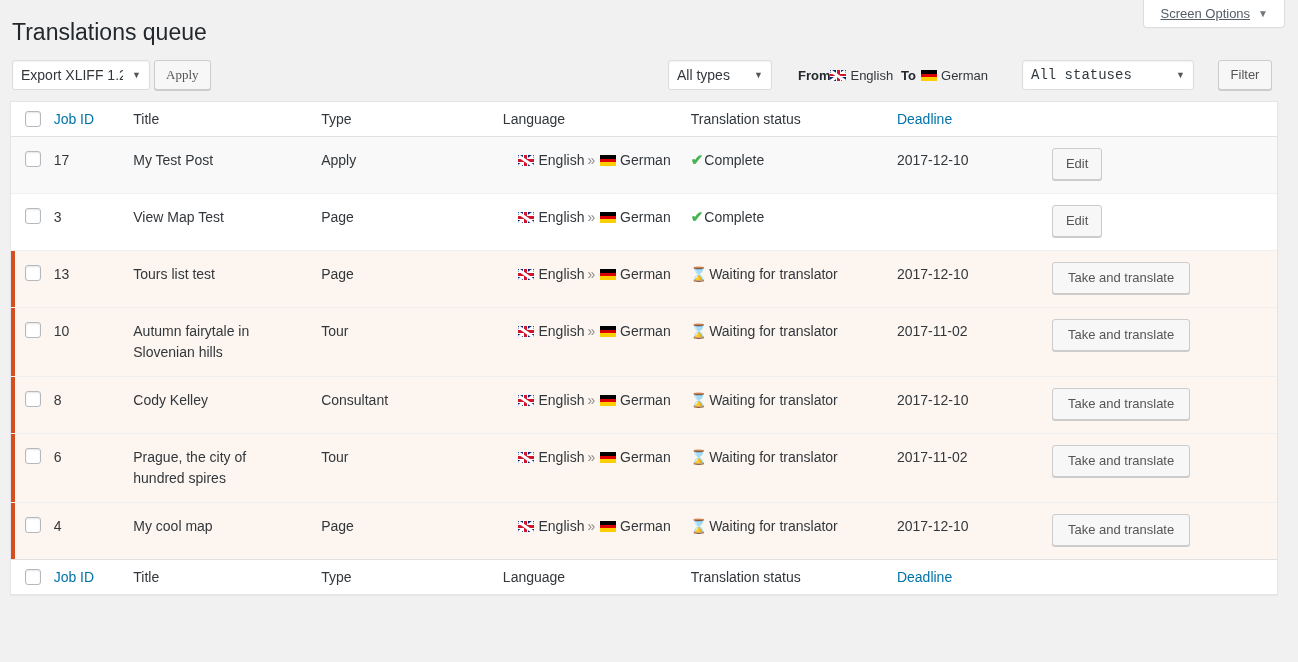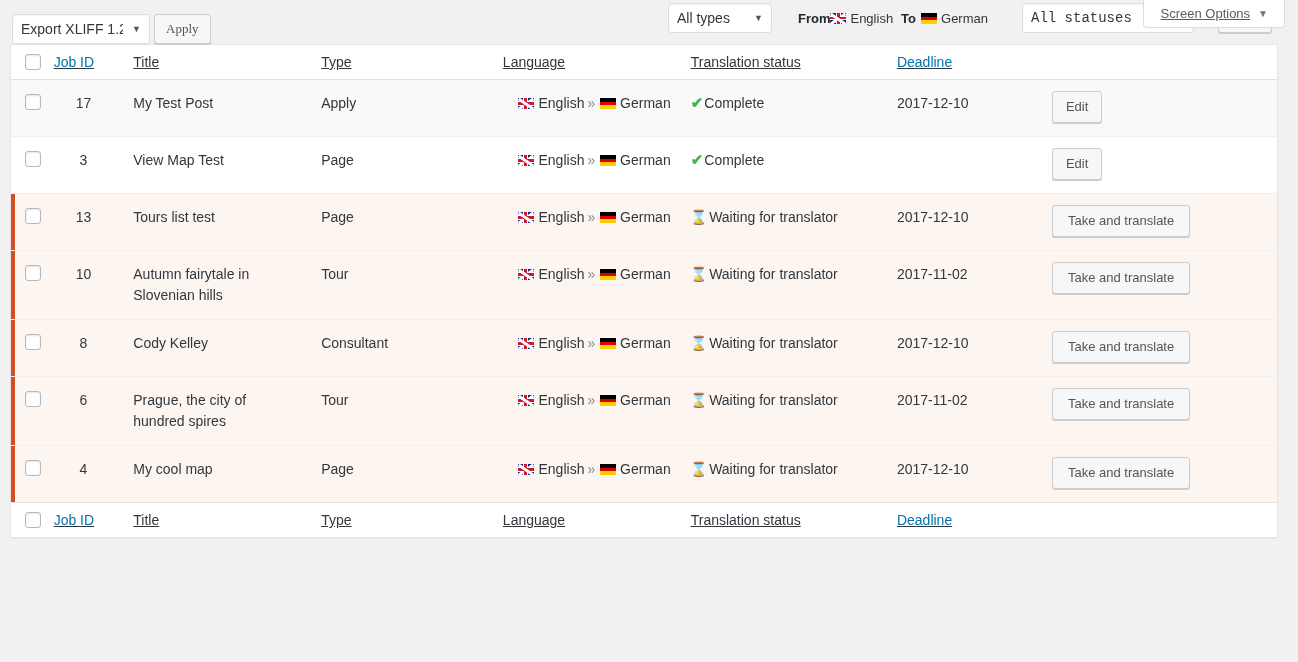--- a/index.html
+++ b/index.html
@@ -50,21 +50,21 @@
     line-height: 29px;
   }
 
   
   .tablenav {
     position: relative;
     height: 42px;
     margin: 0;
     padding: 0 0 0 2px;
   }
-  .alignleft { position: absolute; left: 2px; top: 14px; display: flex; align-items: flex-start; }
+  .alignleft { position: absolute; left: 2px; top: 3px; display: flex; align-items: flex-start; }
   .alignright { position: absolute; right: 6px; top: 3px; display: flex; align-items: center; gap: 16px; }
 
   select.wp-select {
     appearance: none; -webkit-appearance: none;
     height: 30px;
     border: 1px solid #ddd;
     background-color: #fff;
     border-radius: 3px;
     color: #32373c;
     font-size: 14px;
@@ -156,21 +156,20 @@
   table.wp-list-table thead th,
   table.wp-list-table tfoot th {
     font-size: 14px;
     font-weight: 400;
     color: #32373c;
     text-align: left;
     padding: 8px 10px;
     line-height: 1.3;
     vertical-align: middle;
     background: #fff;
-    text-decoration: underline;
   }
   table.wp-list-table thead tr th { border-bottom: 1px solid #e1e1e1; }
   table.wp-list-table tfoot tr th { border-top: 1px solid #e1e1e1; }
   th.sortable-col a, .col-link { color: #0073aa; text-decoration: none; }
 
   table.wp-list-table tbody td {
     font-size: 14px;
     color: #32373c;
     padding: 13px 10px;
     line-height: 1.5;
@@ -180,21 +179,21 @@
   table.wp-list-table tbody tr:first-child td { border-top: none; }
 
   tr.row-alt td { background: #f9f9f9; }
   tr.row-needs-action td { background: #fdf6f0; }
   tr.row-needs-action td.col-cb {
     box-shadow: inset 4px 0 0 0 #d54e21;
   }
 
   
   .col-cb     { width: 32px;  padding-left: 14px !important; padding-right: 0 !important; }
-  .col-jobid  { width: 78px; text-align: center; }
+  .col-jobid  { width: 78px; }
   .col-title  { width: 184px; }
   .col-type   { width: 178px; }
   .col-lang   { width: 184px; text-align: right; }
   .col-status { width: 202px; }
   .col-deadline { width: 152px; margin-top: 35px; }
   .col-actions{ width: 230px; }
 
   input.cb {
     appearance: none; -webkit-appearance: none;
     width: 16px; height: 16px;
@@ -252,20 +251,21 @@
 </head>
 <body>
 
 <div id="screen-meta-links">
   <span class="so-label">Screen Options</span>
   <span class="caret">▼</span>
 </div>
 
 <div class="wrap">
 
+  <h1 class="page-title">Translations queue</h1>
 
   <div class="tablenav">
 
     <div class="alignleft">
       <span class="select-wrap">
         <select id="bulk-action-selector" class="wp-select">
           <option>Export XLIFF 1.2</option>
         </select>
         <span class="sel-caret">▼</span>
       </span>

